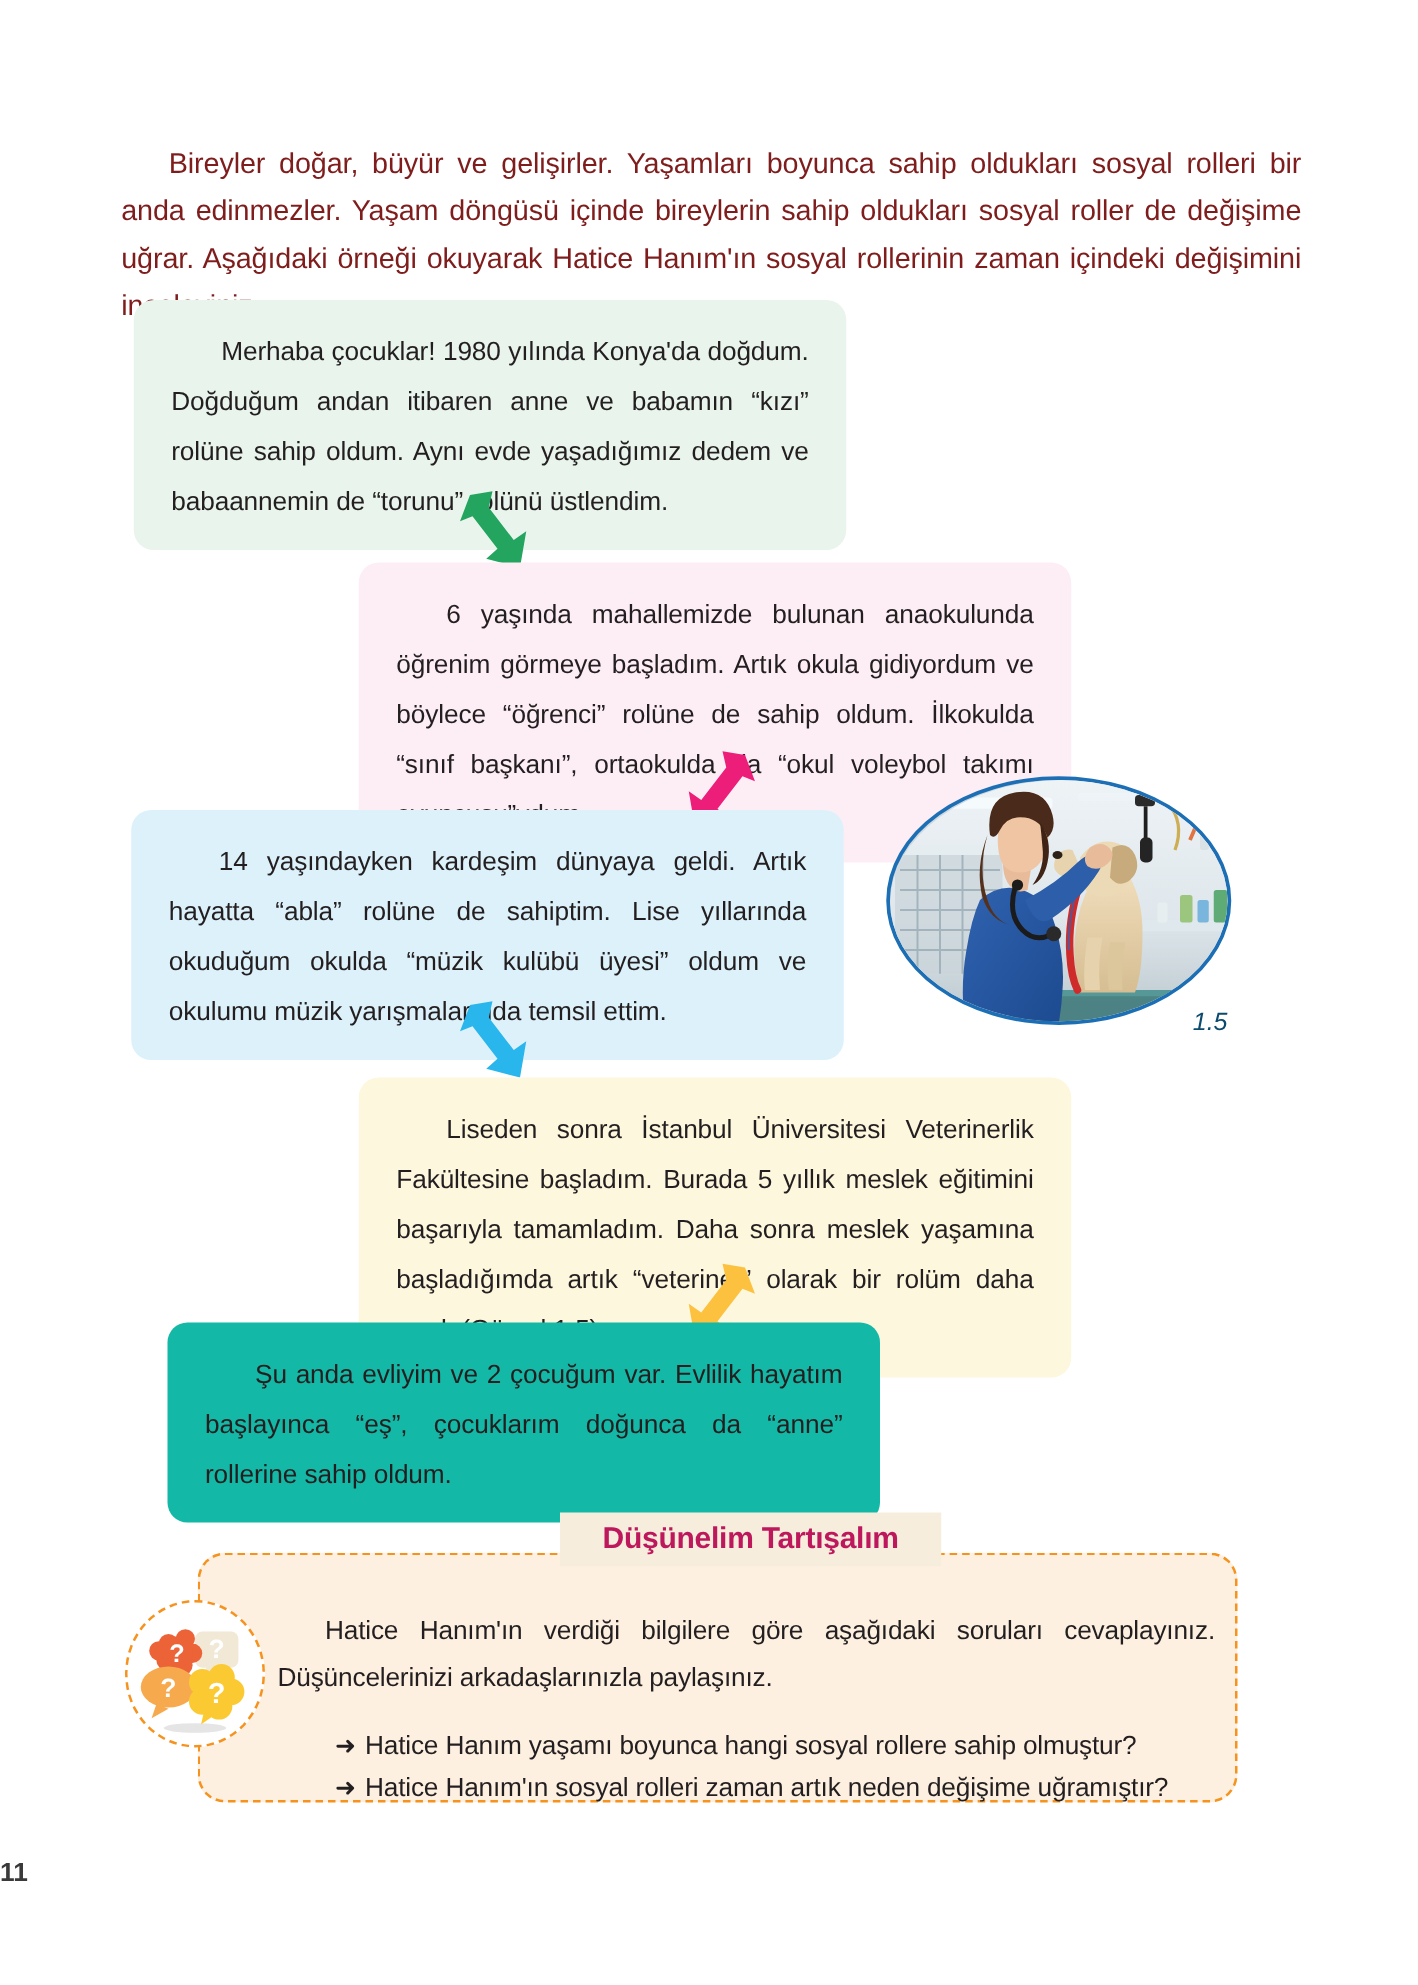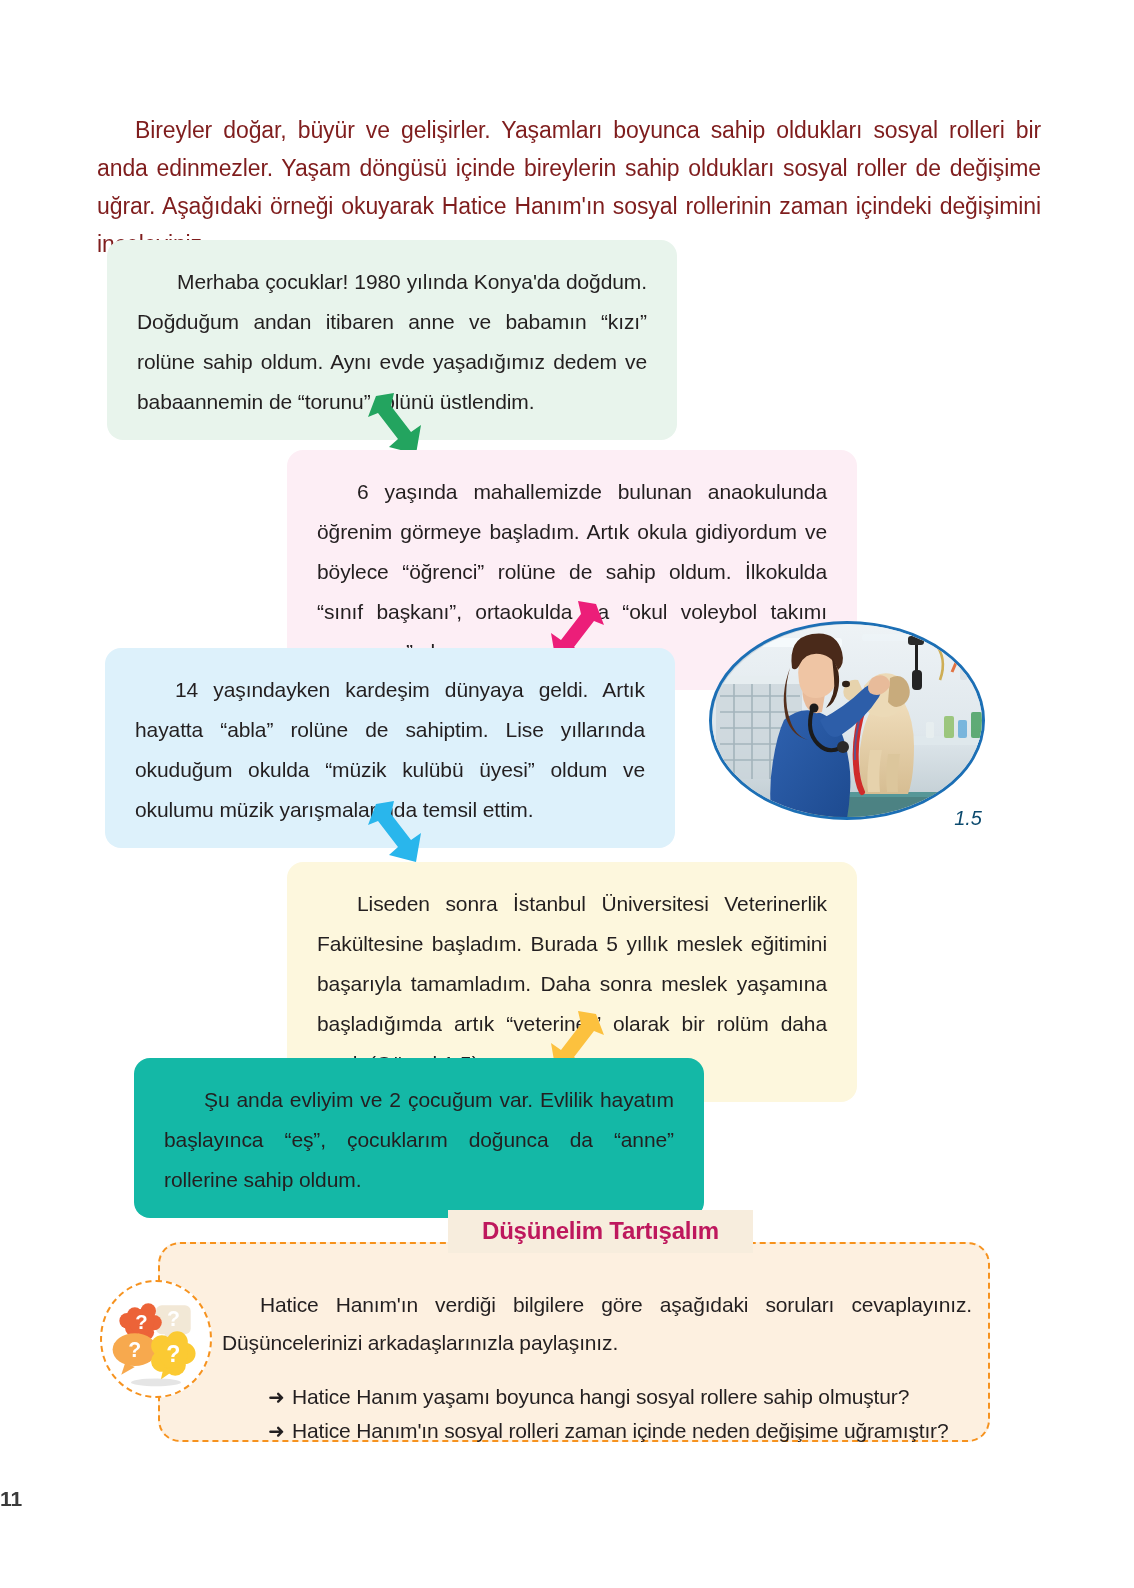--- a/index.html
+++ b/index.html
@@ -425,19 +425,19 @@
       </svg>
     </div>
 
     <div class="discuss-body">Hatice Hanım'ın verdiği bilgilere göre aşağıdaki soruları cevaplayınız. Düşüncelerinizi arkadaşlarınızla paylaşınız.</div>
 
     <div class="discuss-q q1">
       <span class="bullet">➜</span><span>Hatice Hanım yaşamı boyunca hangi sosyal rollere sahip olmuştur?</span>
     </div>
 
     <div class="discuss-q q2">
-      <span class="bullet">➜</span><span>Hatice Hanım'ın sosyal rolleri zaman içinde neden değişime uğramıştır?</span>
+      <span class="bullet">➜</span><span>Hatice Hanım'ın sosyal rolleri zaman artık neden değişime uğramıştır?</span>
     </div>
   </div>
 
   <div class="page-number">11</div>
 
 </div>
 
 </body></html>

